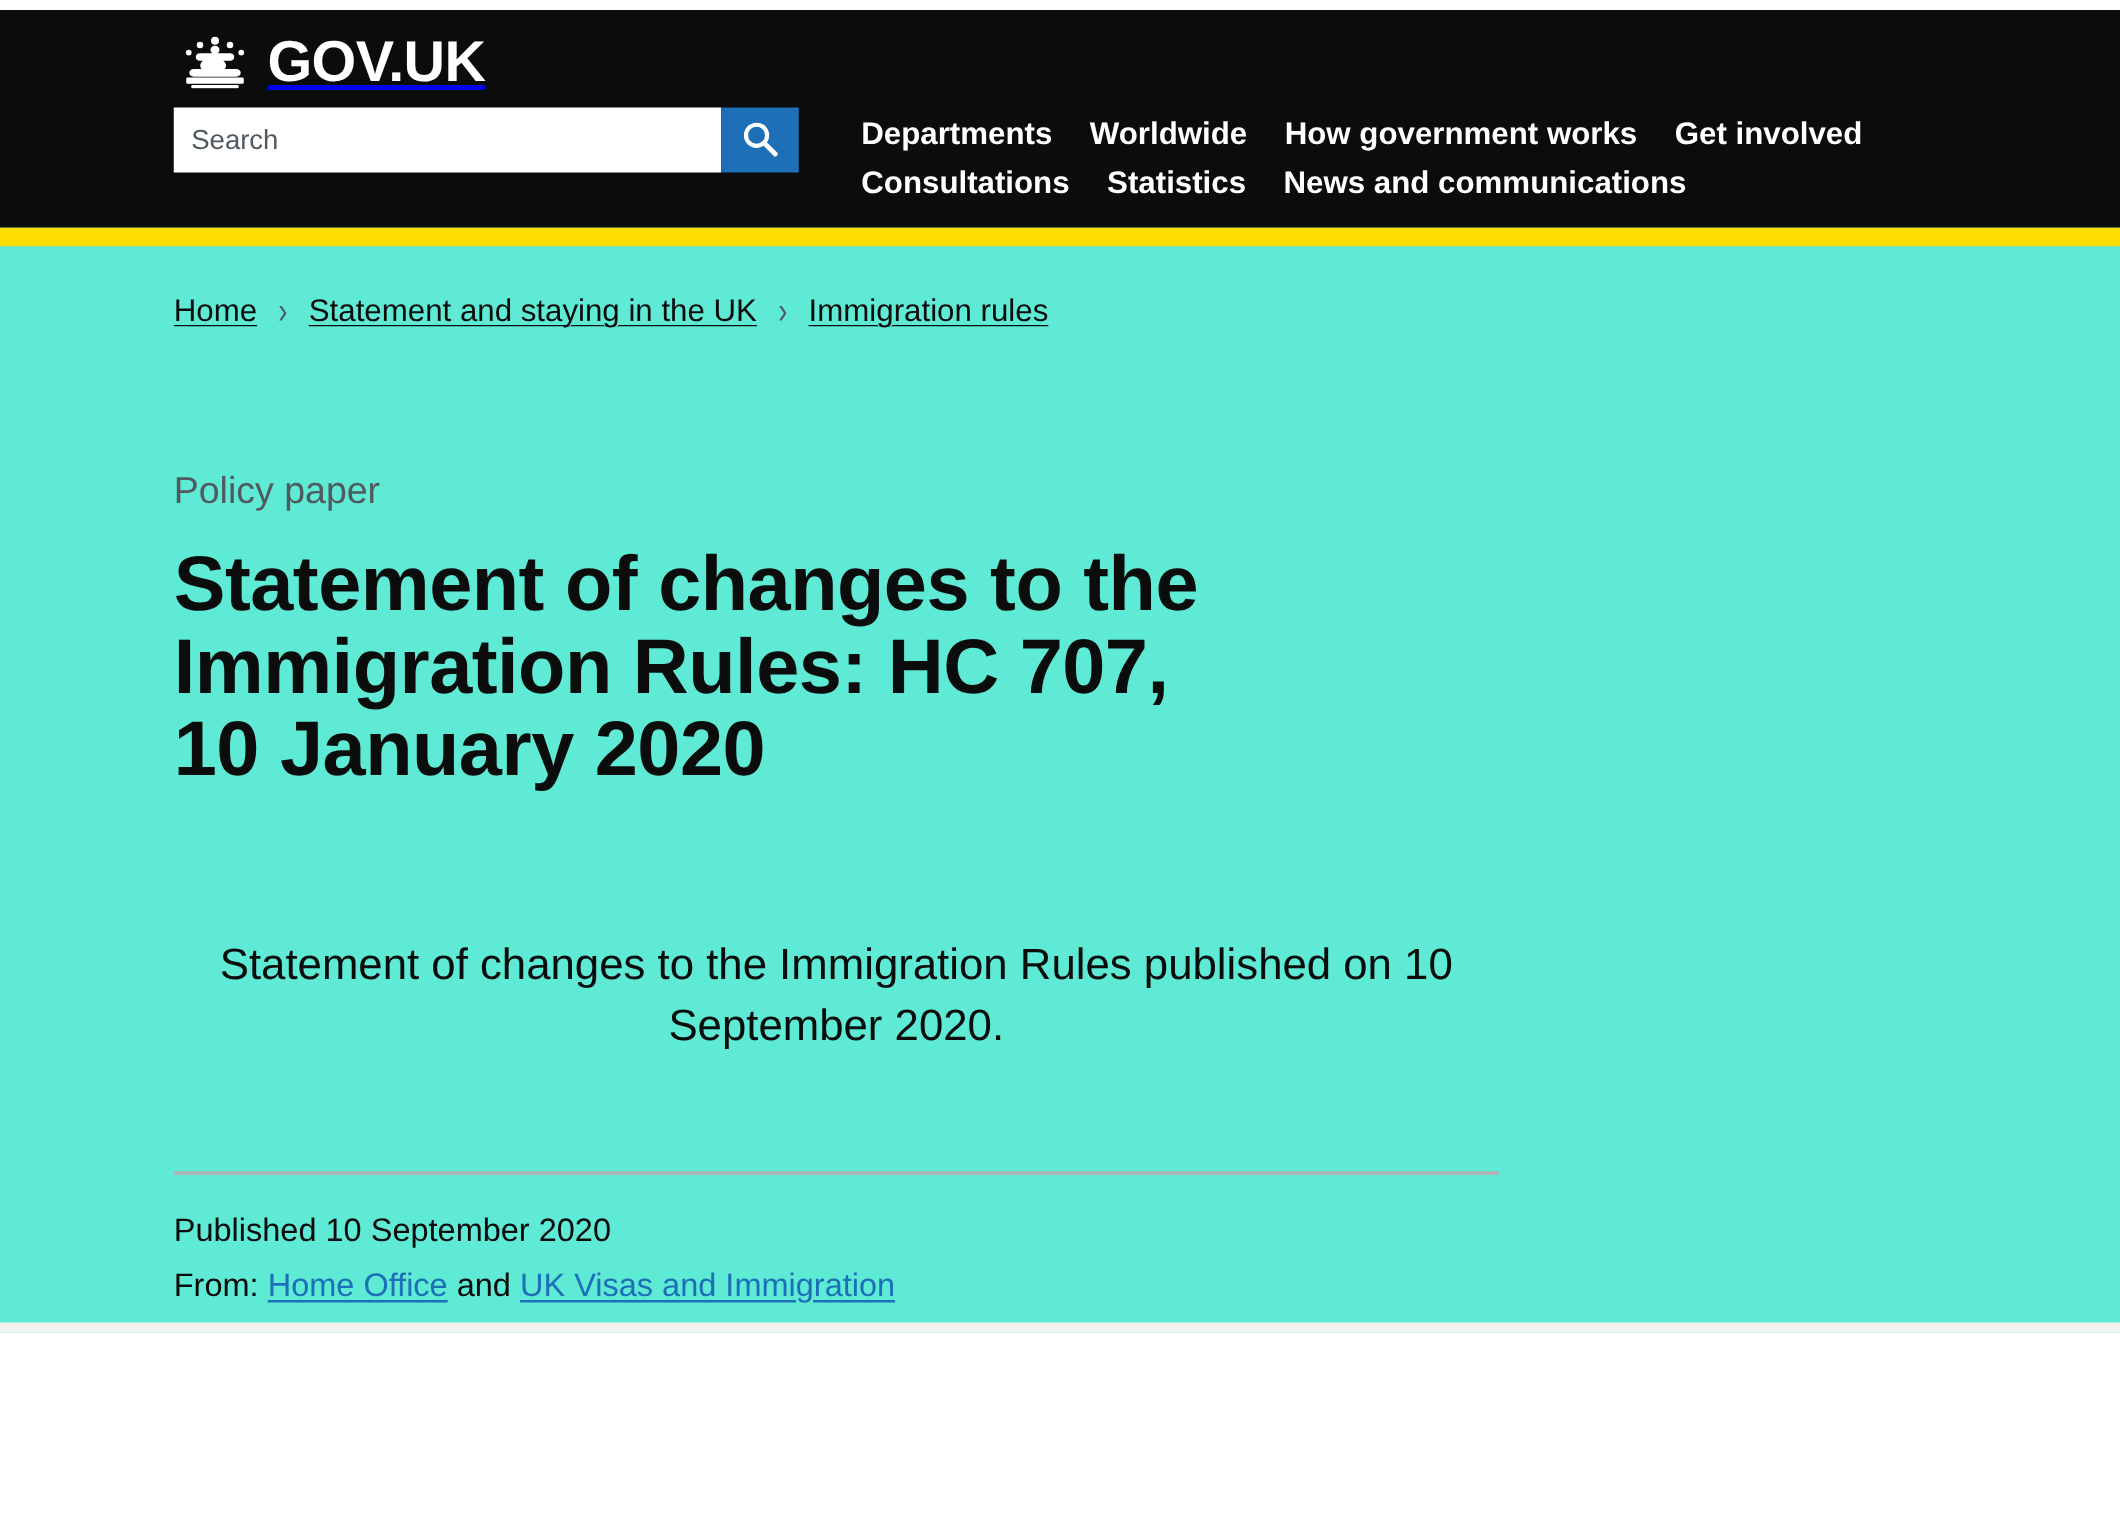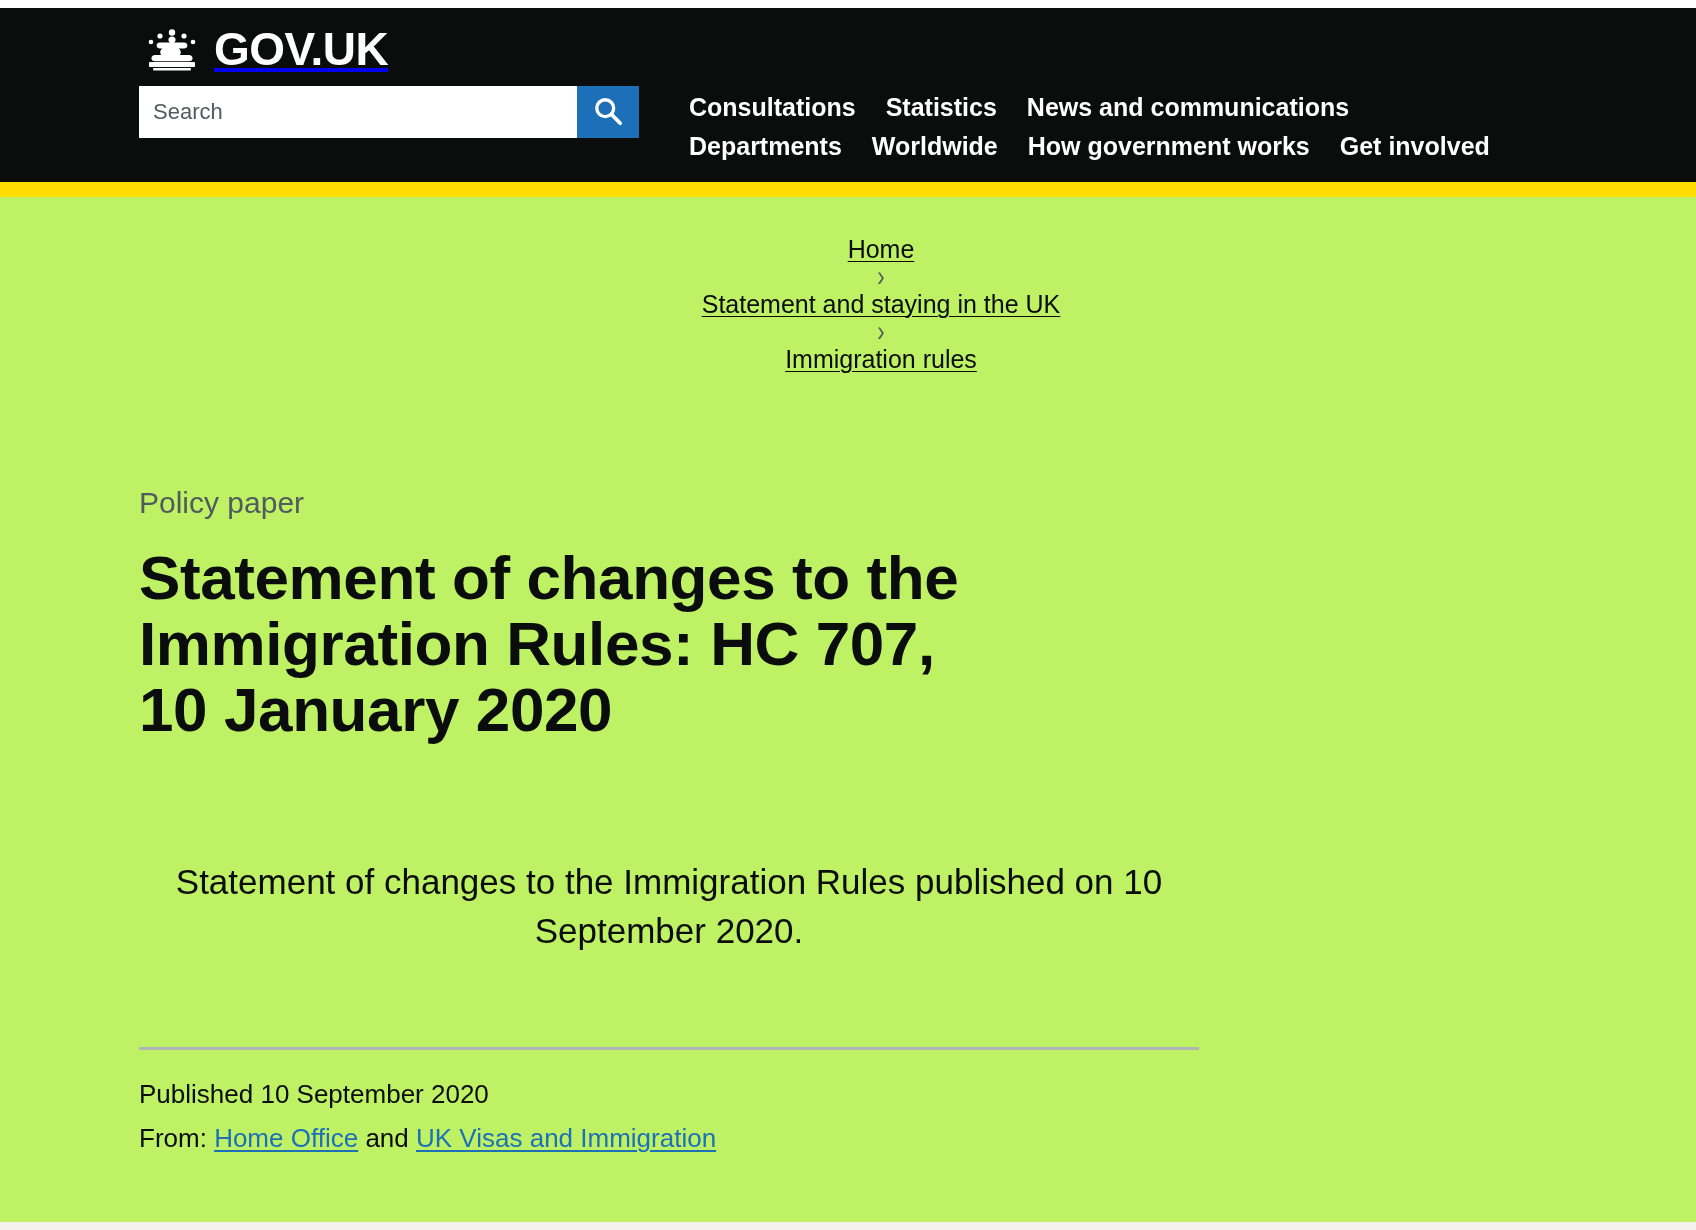--- a/index.html
+++ b/index.html
@@ -4,21 +4,21 @@
 <style>
   * { box-sizing: border-box; margin: 0; padding: 0; }
   html, body {
     width: 1696px;
     height: 1230px;
     background: #ffffff;
     font-family: "Liberation Sans", sans-serif;
     overflow: hidden;
   }
 
-  .page { position: relative; width: 1696px; height: 1230px; background:#bef264; }
+  .page { position: relative; width: 1696px; height: 1066px; background:#5eead4; }
 
   
   .top-sliver { height: 8px; background: #ffffff; }
 
   
   .govuk-header {
     background: #0b0c0c;
     padding: 18px 0 16px 0;
     position: relative;
   }
@@ -133,21 +133,21 @@
     white-space: nowrap;
   }
 
   
   .breadcrumb-wrap {
     width: 1550px;
     margin: 0 auto;
     padding-left: 66px;
     padding-top: 38px;
   }
-  .breadcrumb { display: flex; align-items: center; flex-wrap: wrap; flex-direction: column; }
+  .breadcrumb { display: flex; align-items: center; flex-wrap: wrap; }
   .breadcrumb-link {
     color: #0b0c0c;
     font-size: 25px;
     text-decoration: underline;
     text-underline-offset: 3px;
     text-decoration-thickness: 1px;
     white-space: nowrap;
   }
   .breadcrumb-chevron {
     margin: 0 17px;
@@ -252,29 +252,29 @@
               <svg viewBox="0 0 27 27" xmlns="http://www.w3.org/2000/svg" aria-hidden="true">
                 <circle cx="11" cy="11" r="7.6" fill="none" stroke="#ffffff" stroke-width="3"></circle>
                 <line x1="16.6" y1="16.6" x2="24.5" y2="24.5" stroke="#ffffff" stroke-width="3.4" stroke-linecap="round"></line>
               </svg>
             </span>
           </button>
         </form>
 
         <nav class="nav-links">
           <div class="nav-row">
-            <a class="nav-link" href="#">Consultations</a>
-            <a class="nav-link" href="#">Statistics</a>
-            <a class="nav-link" href="#">News and communications</a>
-          </div>
-          <div class="nav-row">
             <a class="nav-link" href="#">Departments</a>
             <a class="nav-link" href="#">Worldwide</a>
             <a class="nav-link" href="#">How government works</a>
             <a class="nav-link" href="#">Get involved</a>
+          </div>
+          <div class="nav-row">
+            <a class="nav-link" href="#">Consultations</a>
+            <a class="nav-link" href="#">Statistics</a>
+            <a class="nav-link" href="#">News and communications</a>
           </div>
         </nav>
       </div>
 
     </div>
   </div>
 
   <div class="yellow-strip"></div>
 
 

